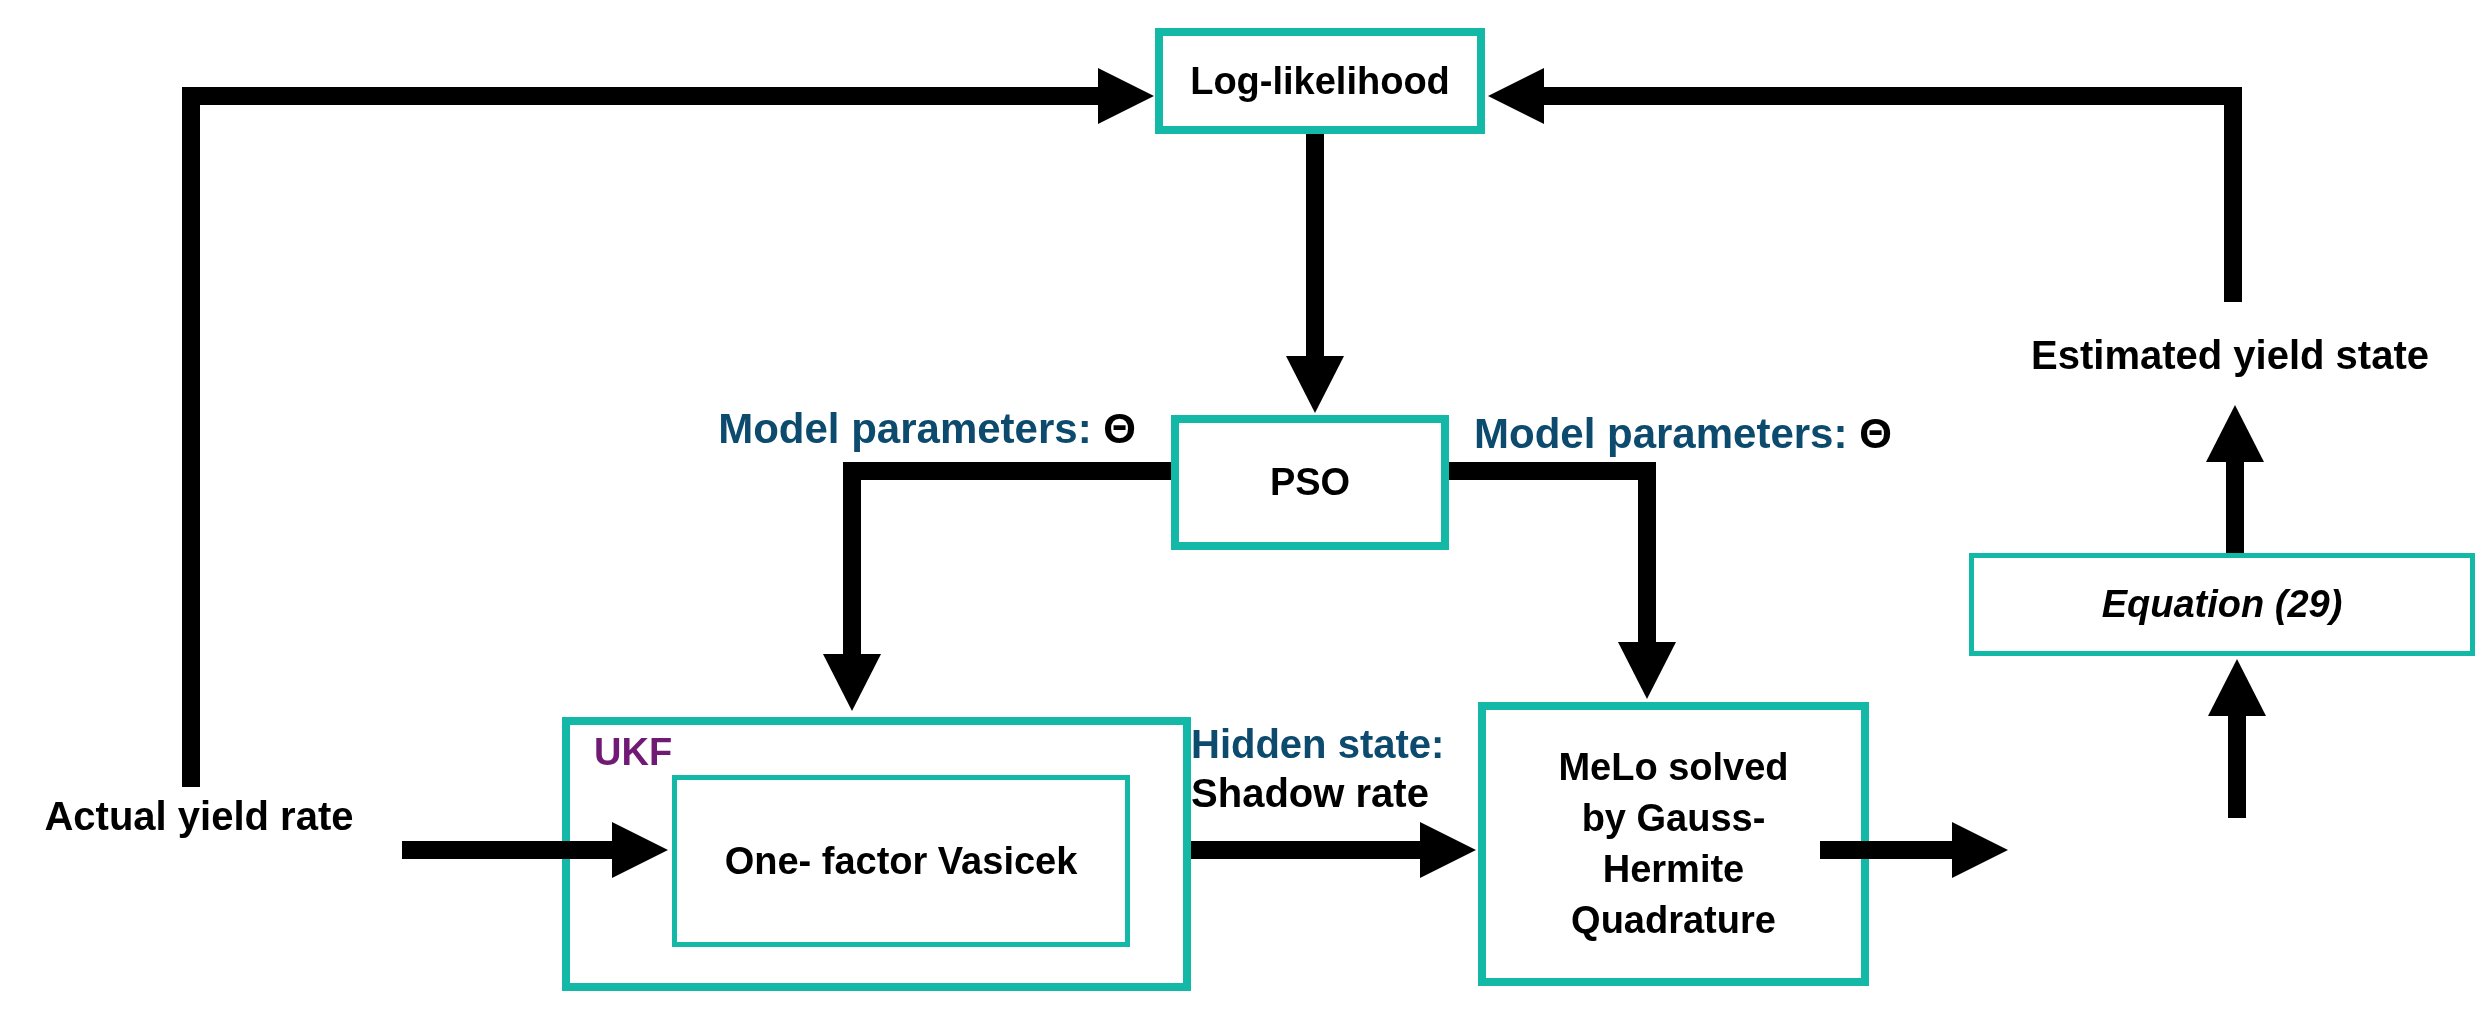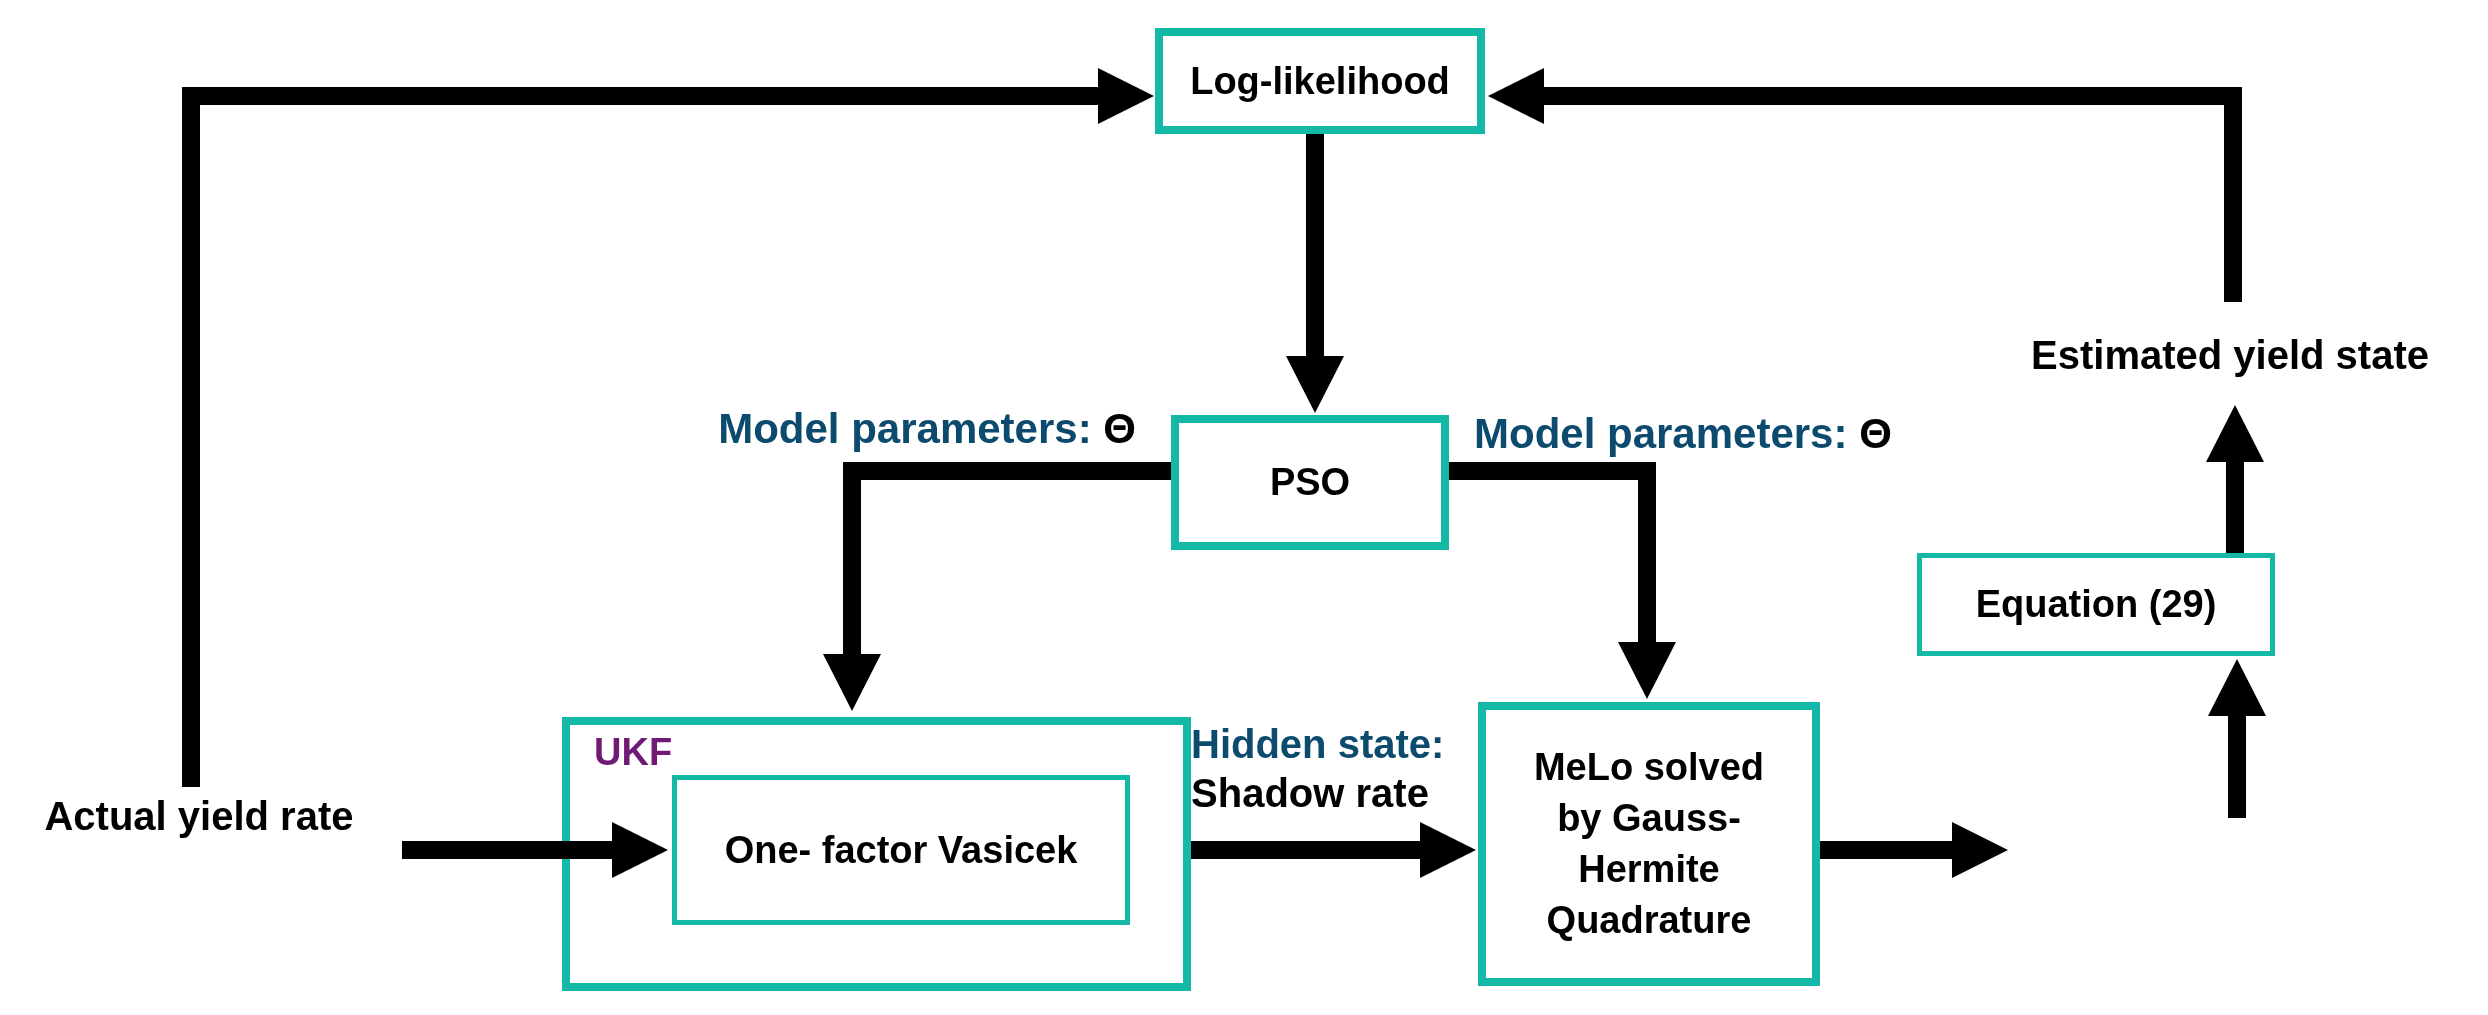--- a/index.html
+++ b/index.html
@@ -86,54 +86,54 @@
   <div class="ln" style="left:852px; top:462px; width:319px; height:18px;"></div>
   <div class="ln" style="left:843px; top:462px; width:18px; height:194px;"></div>
   <div class="head down" style="left:823px; top:654px;"></div>
 
   <div class="ln" style="left:1449px; top:462px; width:207px; height:18px;"></div>
   <div class="ln" style="left:1638px; top:462px; width:18px; height:182px;"></div>
   <div class="head down" style="left:1618px; top:642px;"></div>
 
   <div class="box" style="left:562px; top:717px; width:629px; height:274px;"></div>
   <div class="corner-tag" style="left:594px; top:731px;">UKF</div>
-  <div class="box thin" style="left:672px; top:775px; width:458px; height:150px;">
+  <div class="box thin" style="left:672px; top:775px; width:458px; height:172px;">
     <span>One- factor Vasicek</span>
   </div>
 
   <div class="lbl center" style="left:0px; top:790px; width:398px; font-size:40px; line-height:52px;">
     <div>Actual yield rate</div>
   </div>
 
   <div class="ln" style="left:402px; top:841px; width:212px; height:18px;"></div>
   <div class="head right" style="left:612px; top:822px;"></div>
 
   <div class="lbl center" style="left:1191px; top:720px; width:238px; font-size:40px; line-height:49px;">
     <div class="blue">Hidden state:</div>
     <div>Shadow rate</div>
   </div>
 
   <div class="ln" style="left:1191px; top:841px; width:231px; height:18px;"></div>
   <div class="head right" style="left:1420px; top:822px;"></div>
 
-  <div class="box" style="left:1478px; top:702px; width:342px; height:284px;">
+  <div class="box" style="left:1478px; top:702px; width:391px; height:284px;">
     <span class="pre">MeLo solved
 by Gauss-
 Hermite
 Quadrature</span>
   </div>
 
   <div class="ln" style="left:1820px; top:841px; width:134px; height:18px;"></div>
   <div class="head right" style="left:1952px; top:822px;"></div>
 
 
   <div class="ln" style="left:2228px; top:716px; width:18px; height:102px;"></div>
   <div class="head up" style="left:2208px; top:659px;"></div>
 
-  <div class="box thin" style="left:1917px; top:553px; width:358px; height:103px;">
+  <div class="box thin" style="left:1969px; top:553px; width:506px; height:103px;font-style:italic;">
     <span>Equation (29)</span>
   </div>
 
   <div class="ln" style="left:2226px; top:460px; width:18px; height:93px;"></div>
   <div class="head up" style="left:2206px; top:405px;"></div>
 
   <div class="lbl center" style="left:2014px; top:330px; width:432px;">Estimated yield state</div>
 
 </div>
 

